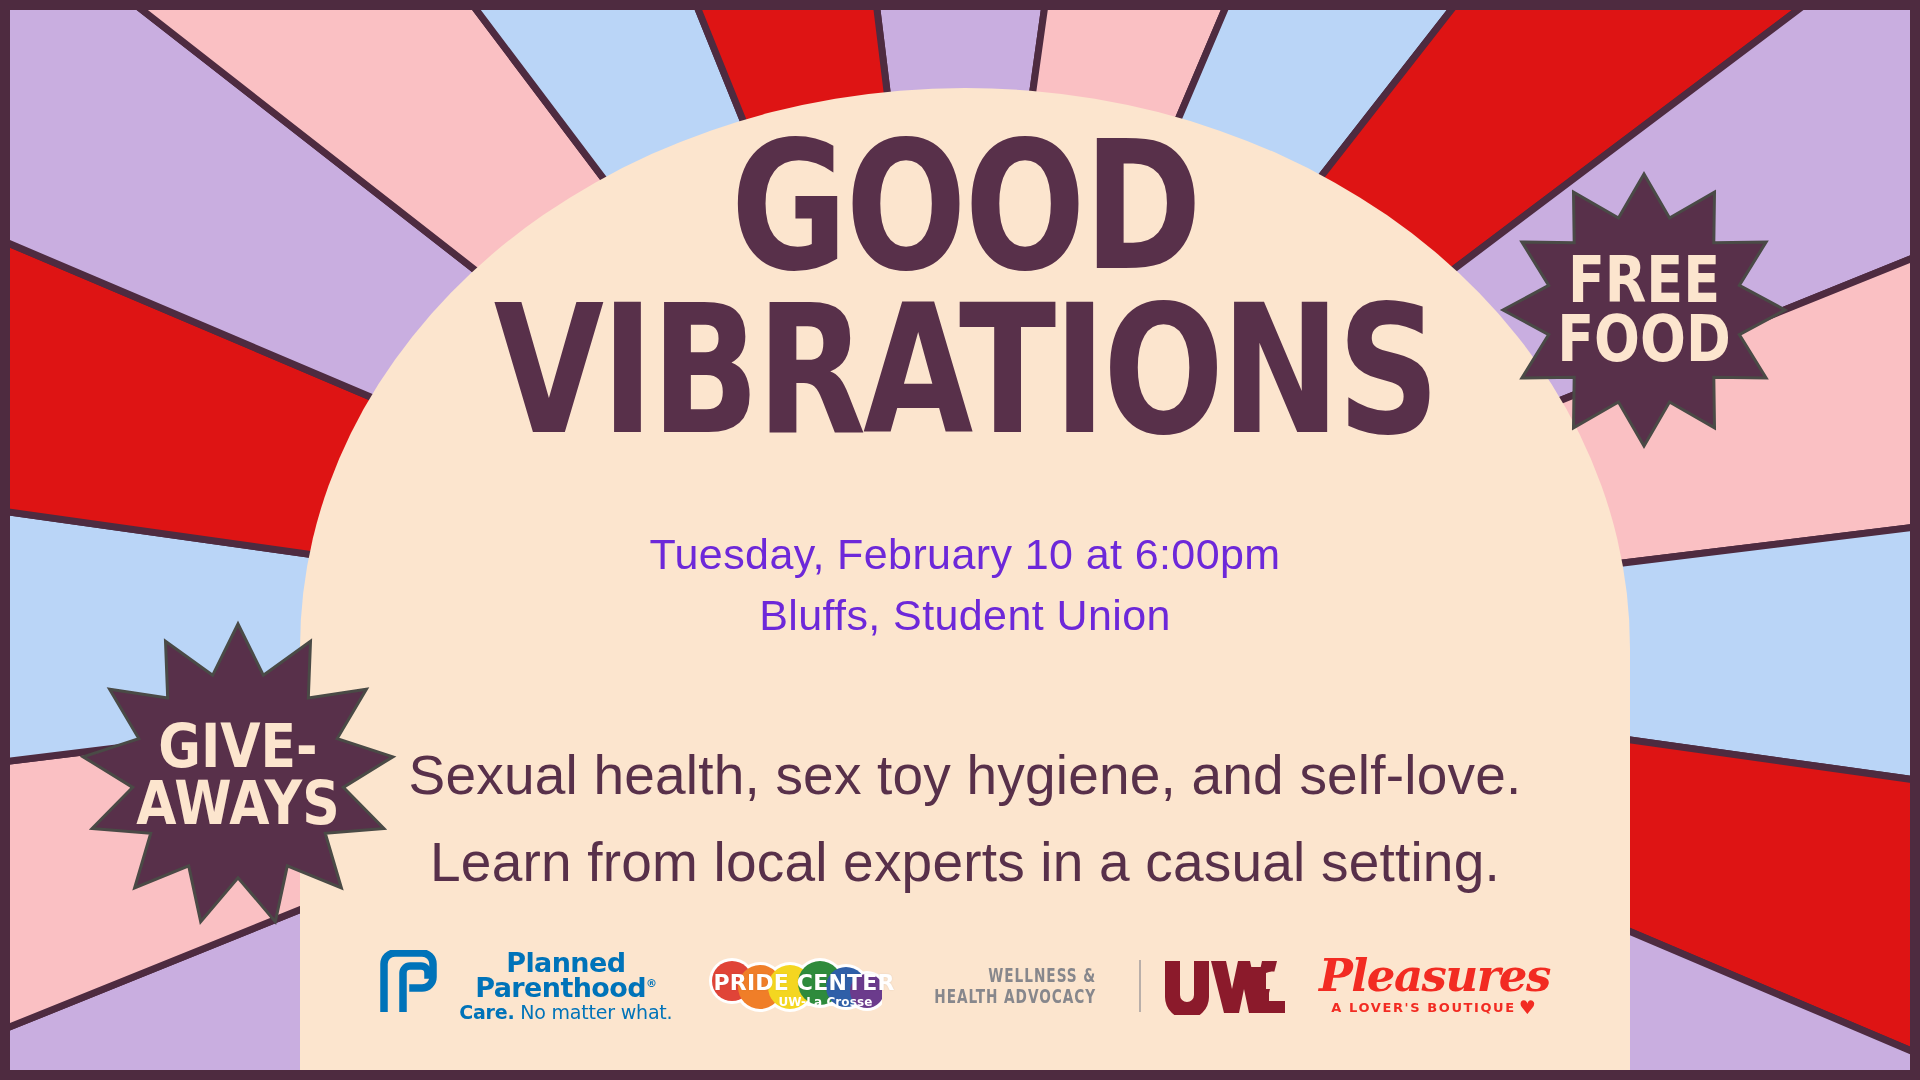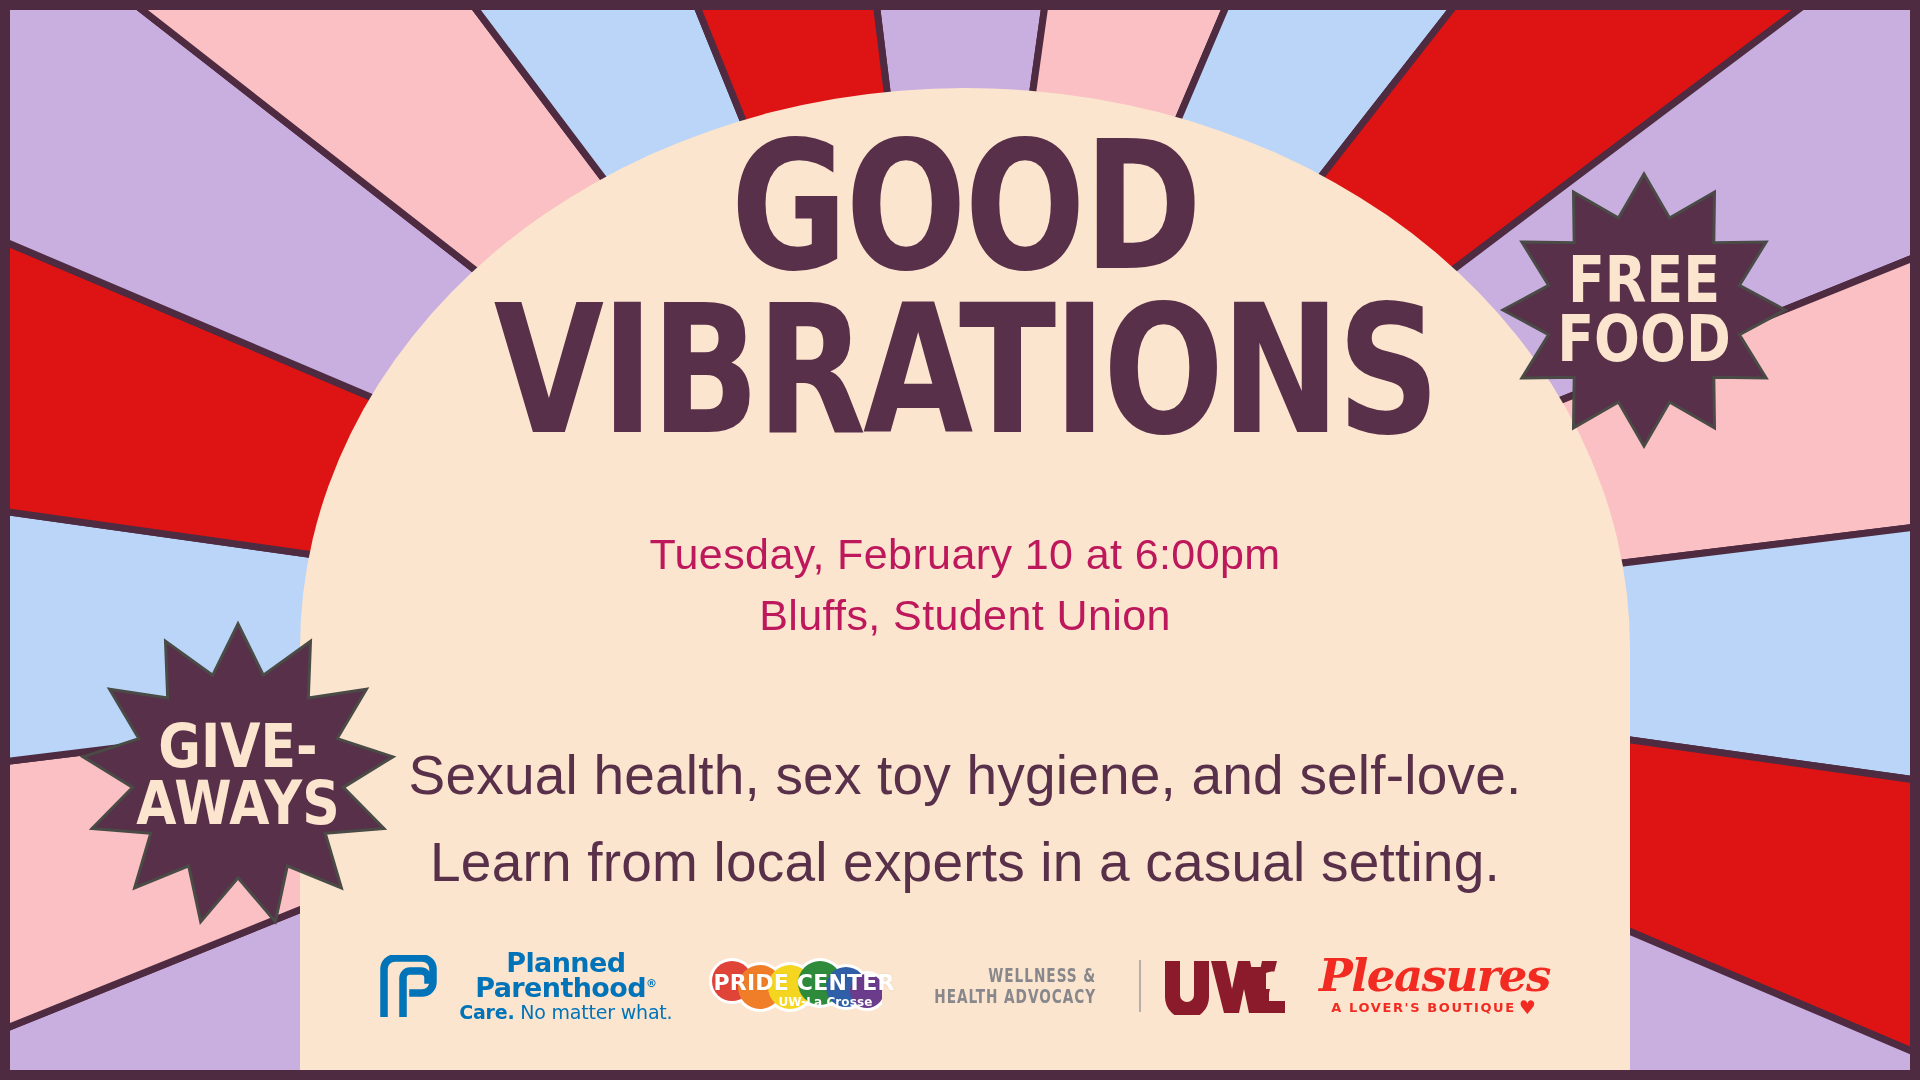--- a/index.html
+++ b/index.html
@@ -62,21 +62,21 @@
     letter-spacing:-3px;
     margin-top:46px;
   }
 
   .meta{
     margin-top:118px;
     font-family:"Liberation Sans", sans-serif;
     font-size:43px;
     font-weight:400;
     letter-spacing:0.4px;
-    color:#be185d;
+    color:#6d28d9;
   }
   .meta div+div{margin-top:12px;}
 
   .desc{
     margin-top:108px;
     font-family:"Liberation Sans", sans-serif;
     font-size:55px;
     font-weight:400;
     letter-spacing:0.2px;
     color:#58304A;
@@ -84,21 +84,21 @@
   }
   .desc div+div{margin-top:32px;}
 
   
   .logos{
     position:absolute;left:0;right:0;bottom:58px;
     display:flex;align-items:center;justify-content:center;gap:32px;
   }
 
   
-  .pp{display:flex;align-items:center;gap:21px;}
+  .pp{display:flex;gap:21px;}
   .pp-mark{width:58px;height:62px;flex:none;}
   .pp-txt{display:flex;flex-direction:column;line-height:0.93;}
   .pp-t1,.pp-t2{
     font-family:"DejaVu Sans", sans-serif;
     font-weight:bold;font-size:27px;color:#0073B9;letter-spacing:-0.6px;
   }
   .pp-reg{font-size:11px;vertical-align:super;}
   .pp-tag{
     font-family:"DejaVu Sans", sans-serif;
     font-size:19px;color:#0073B9;margin-top:4px;letter-spacing:-0.2px;

